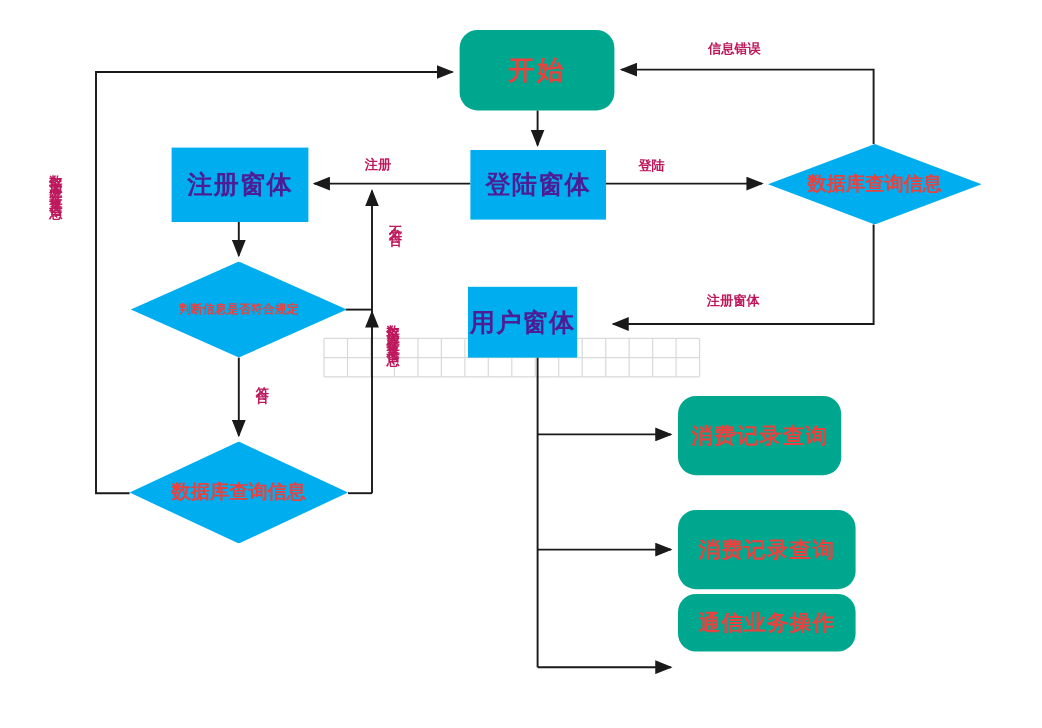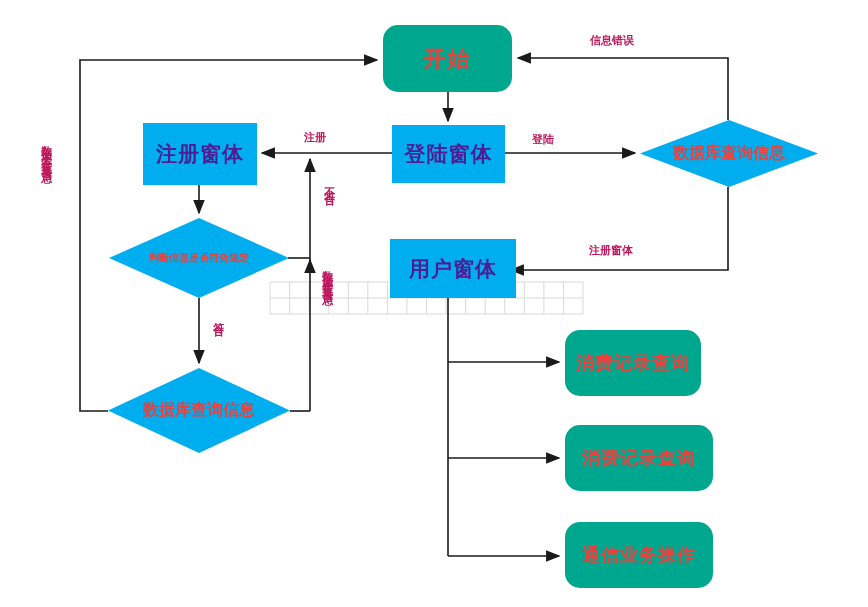--- a/index.html
+++ b/index.html
@@ -68,33 +68,33 @@
       <path d="M448,556 H559" marker-end="url(#arrow)"></path>
     </g>
   </svg>
 
   <div class="node round-teal red-text fs22" style="left:383px;top:25px;width:129px;height:67px;">开始</div>
 
   <div class="node rect-blue fs21" style="left:392px;top:125px;width:113px;height:58px;">登陆窗体</div>
 
   <div class="node rect-blue fs21" style="left:143px;top:123px;width:114px;height:62px;">注册窗体</div>
 
-  <div class="node rect-blue fs21" style="left:390px;top:239px;width:126px;height:59px;">用户窗体</div>
+  <div class="node rect-blue fs21" style="left:390px;top:239px;width:91px;height:59px;">用户窗体</div>
 
   <div class="node diamond red-text fs15" style="left:109px;top:218px;width:180px;height:80px;">判断信息是否符合规定</div>
 
   <div class="node diamond red-text fs16" style="left:108px;top:368px;width:182px;height:85px;">数据库查询信息</div>
 
   <div class="node diamond red-text fs16" style="left:640px;top:120px;width:178px;height:67px;">数据库查询信息</div>
 
   <div class="node round-teal red-text fs18" style="left:565px;top:330px;width:136px;height:66px;">消费记录查询</div>
 
   <div class="node round-teal red-text fs18" style="left:565px;top:425px;width:148px;height:66px;">消费记录查询</div>
 
-  <div class="node round-teal red-text fs18" style="left:565px;top:522px;width:148px;height:66px;">通信业务操作</div>
+  <div class="node round-teal red-text fs18" style="left:565px;top:495px;width:148px;height:48px;">通信业务操作</div>
 
   <div class="lbl" style="left:590px;top:35px;">信息错误</div>
 
   <div class="lbl" style="left:532px;top:134px;font-family:Liberation Mono, monospace;">登陆</div>
 
   <div class="lbl" style="left:304px;top:132px;">注册</div>
 
   <div class="lbl" style="left:589px;top:245px;">注册窗体</div>
 
   <div class="lbl vlabel" style="left:211px;top:313px;height:36px;">符合</div>

